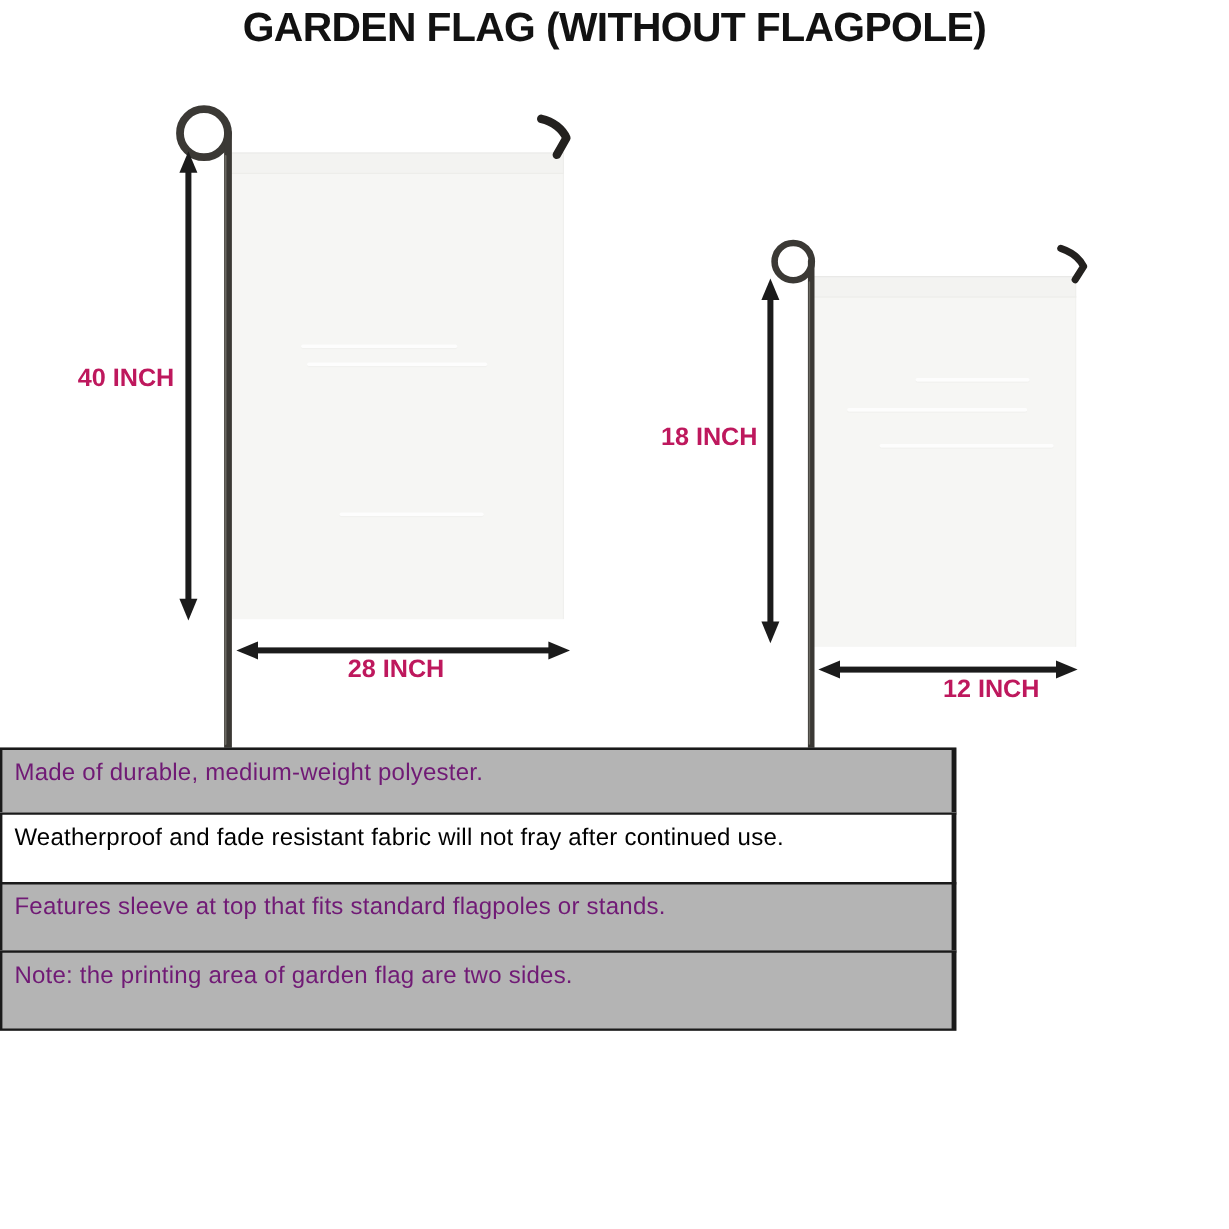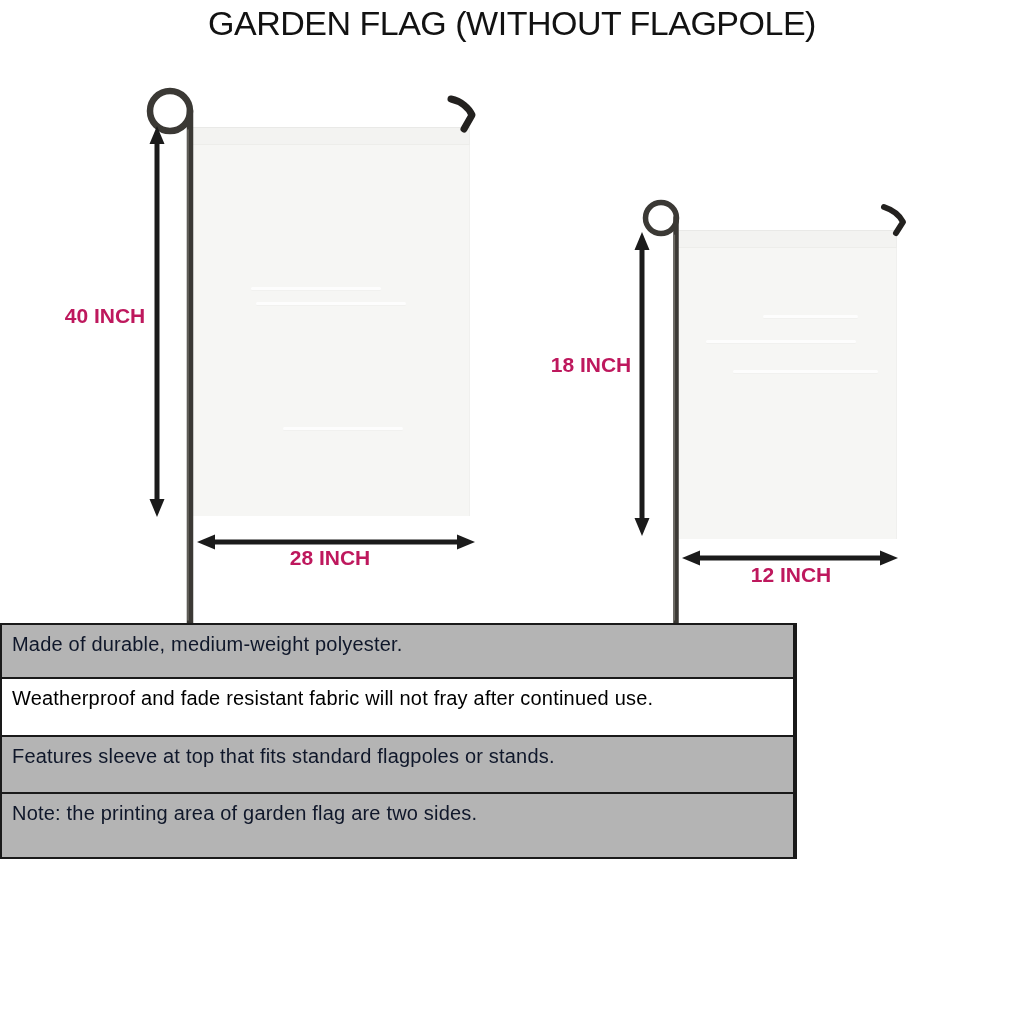--- a/index.html
+++ b/index.html
@@ -4,21 +4,21 @@
 <style>
   html,body{margin:0;padding:0;}
   body{
     width:1024px;height:1024px;position:relative;overflow:hidden;
     background:#ffffff;
     font-family:"Liberation Sans","DejaVu Sans",sans-serif;
   }
   
   .title-block{
     position:absolute;top:4px;left:0;width:1024px;text-align:center;
-    color:#121212;font-weight:normal;line-height:1.12;
+    color:#121212;font-weight:bold;line-height:1.12;
   }
   .title-line1{font-size:34px;letter-spacing:-0.5px;}
   .title-line2{font-size:32px;letter-spacing:-0.5px;}
 
   
   .flag{
     position:absolute;background:#f6f6f4;
     box-shadow:inset 0 1px 0 #ececea, inset -1px 0 0 #f0f0ee;
   }
   .flag-large{left:193px;top:127px;width:277px;height:389px;}
@@ -34,37 +34,37 @@
   }
 
   
   .dim-label{
     position:absolute;color:#be185d;font-weight:bold;font-size:21px;
     letter-spacing:0px;white-space:nowrap;
   }
   .label-40{left:60px;top:304px;width:90px;text-align:center;}
   .label-28{left:250px;top:546px;width:160px;text-align:center;}
   .label-18{left:548px;top:353px;width:86px;text-align:center;}
-  .label-12{left:716px;top:563px;width:150px;text-align:center;}
+  .label-12{left:751px;top:563px;width:150px;text-align:center;}
 
   
   #diagram-overlay{position:absolute;left:0;top:0;pointer-events:none;}
 
   
   .features-table{
     position:absolute;left:0;top:623px;width:797px;
   }
   .feature-row{
     box-sizing:border-box;width:797px;
     border:2px solid #1a1a1a;border-right-width:4px;
     margin-top:-2px;
     padding:8px 14px 0 10px;
     font-size:20px;letter-spacing:0.2px;
   }
-  .feature-row.shaded{background:#b4b4b4;color:#0f172a;}
+  .feature-row.shaded{background:#b4b4b4;color:#701a75;}
   .feature-row.plain{background:#ffffff;color:#000000;}
   .row-0{height:56px;margin-top:0;}
   .row-1{height:60px;}
   .row-2{height:59px;}
   .row-3{height:61px;}
   .row-4{height:67px;}
 </style>
 </head>
 <body>
 

